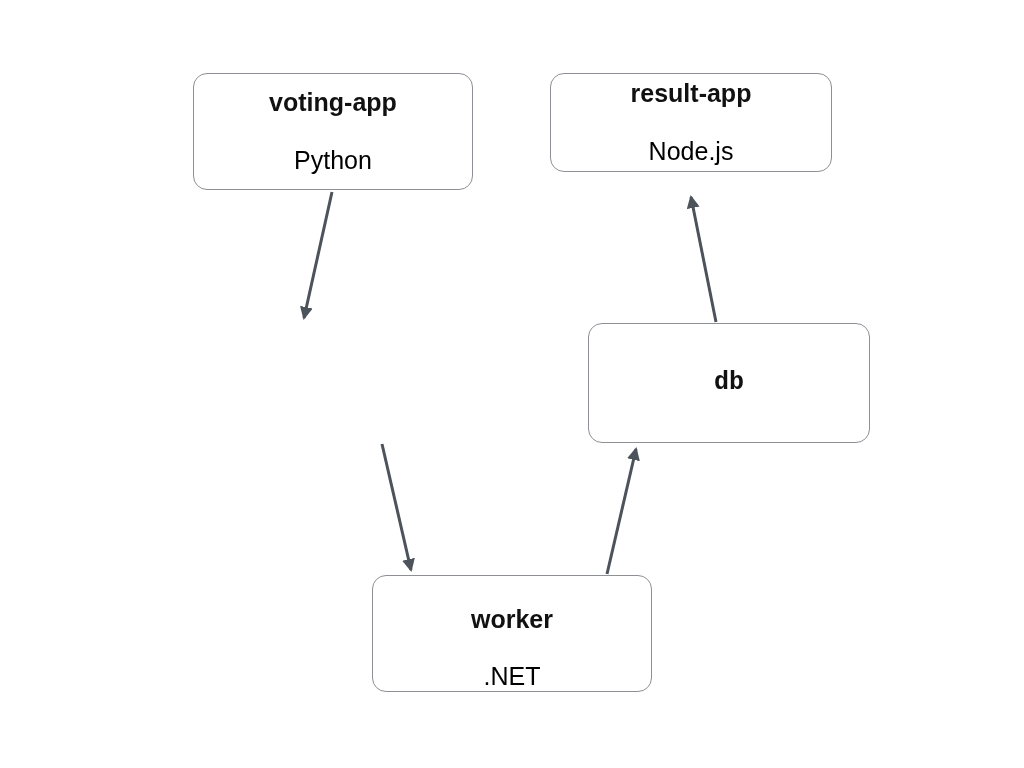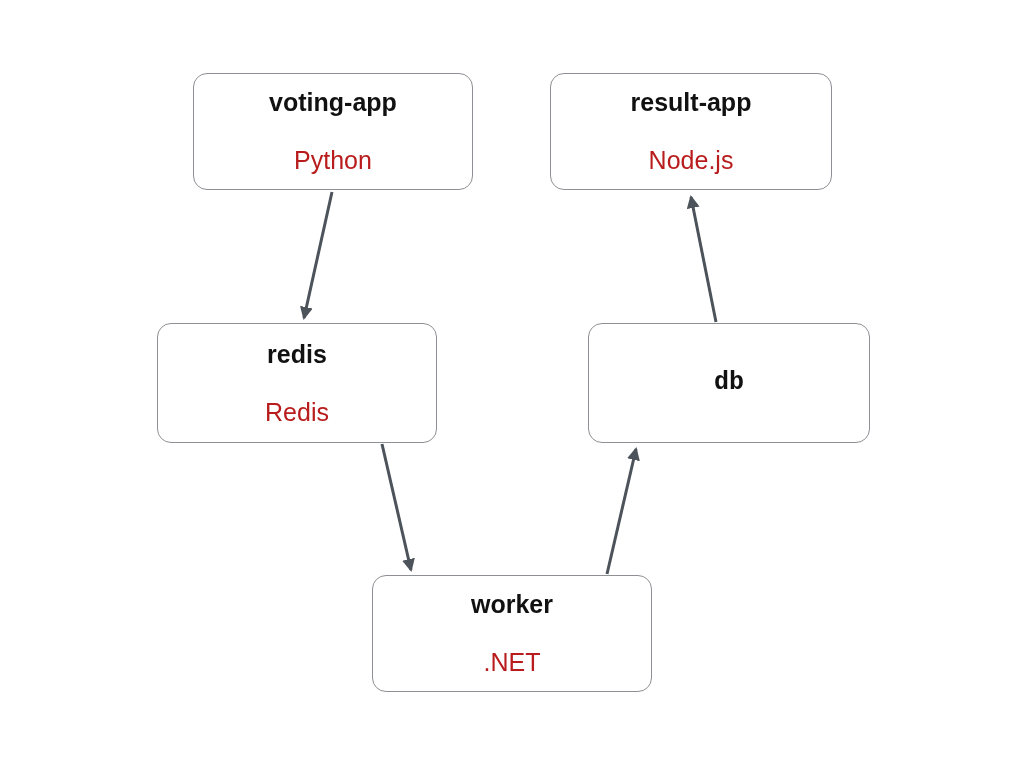--- a/index.html
+++ b/index.html
@@ -38,29 +38,29 @@
   }
   .node-title {
     font-size: 25px;
     font-weight: bold;
     color: #111111;
     line-height: 1.15;
   }
   .node-tech {
     font-size: 25px;
     font-weight: normal;
-    color: #b91c1c;
+    color: #000000;
     line-height: 1.15;
     margin-top: 24px;
   }
   #node-voting-app { left: 193px; top: 73px;  width: 280px; height: 117px; }
-  #node-result-app { left: 550px; top: 73px;  width: 282px; height: 117px; }
+  #node-result-app { left: 550px; top: 73px;  width: 282px; height: 99px; }
   #node-redis      { left: 157px; top: 323px; width: 280px; height: 120px; }
   #node-db         { left: 588px; top: 323px; width: 282px; height: 120px; font-family: Liberation Mono, monospace; }
-  #node-worker     { left: 372px; top: 575px; width: 280px; height: 117px; }
+  #node-worker     { left: 372px; top: 575px; width: 280px; height: 117px; justify-content: flex-end; }
 </style>
 </head>
 <body>
 
 <div class="canvas">
 
   <svg class="edges-layer" width="1024" height="768" viewBox="0 0 1024 768" xmlns="http://www.w3.org/2000/svg">
     <defs>
       <marker id="arrowhead" viewBox="0 0 10 10" refX="8.5" refY="5" markerUnits="userSpaceOnUse" markerWidth="13" markerHeight="13" orient="auto">
         <path d="M 0 0 L 10 5 L 0 10 z" fill="#4d535b"></path>
@@ -75,24 +75,20 @@
   <div class="node" id="node-voting-app">
     <div class="node-title">voting-app</div>
     <div class="node-tech">Python</div>
   </div>
 
   <div class="node" id="node-result-app">
     <div class="node-title">result-app</div>
     <div class="node-tech">Node.js</div>
   </div>
 
-  <div class="node" id="node-redis">
-    <div class="node-title">redis</div>
-    <div class="node-tech">Redis</div>
-  </div>
 
   <div class="node" id="node-db">
     <div class="node-title">db</div>
   </div>
 
   <div class="node" id="node-worker">
     <div class="node-title">worker</div>
     <div class="node-tech">.NET</div>
   </div>
 

